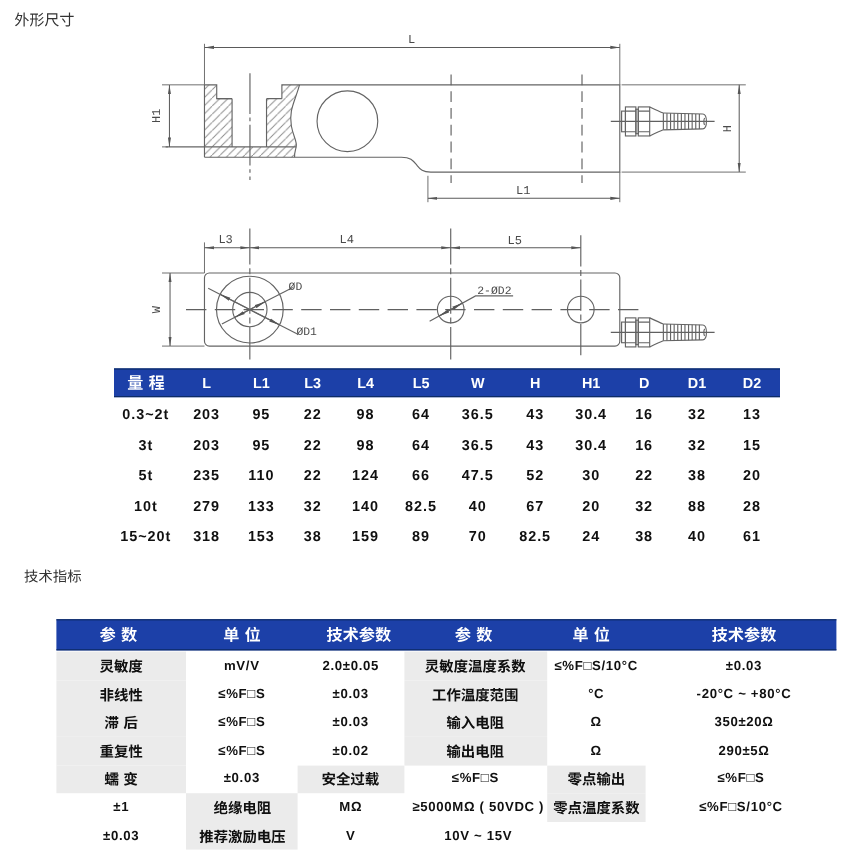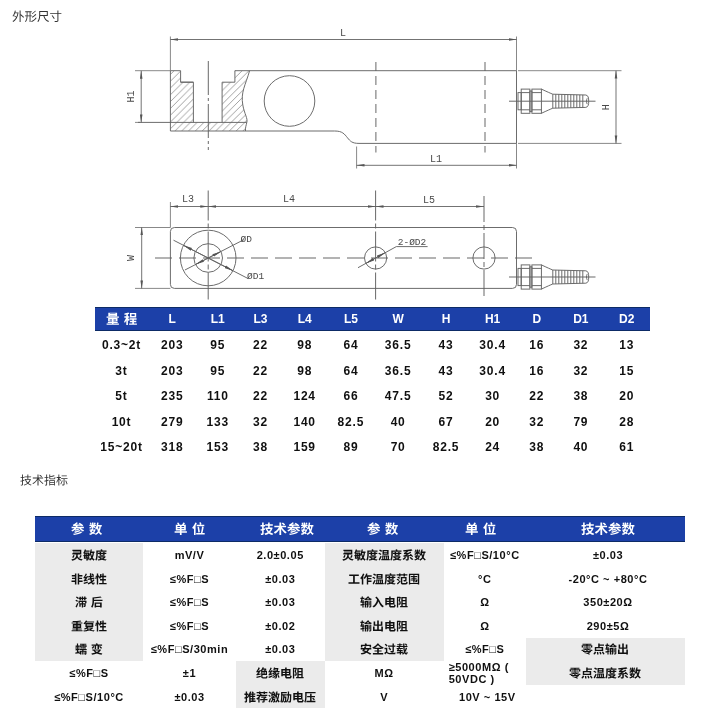--- a/index.html
+++ b/index.html
@@ -169,42 +169,42 @@
 <div class="dc">10t</div>
 <div class="dc">279</div>
 <div class="dc">133</div>
 <div class="dc">32</div>
 <div class="dc">140</div>
 <div class="dc">82.5</div>
 <div class="dc">40</div>
 <div class="dc">67</div>
 <div class="dc">20</div>
 <div class="dc">32</div>
-<div class="dc">79</div>
+<div class="dc">88</div>
 <div class="dc">28</div>
 <div class="dc">15~20t</div>
 <div class="dc">318</div>
 <div class="dc">153</div>
 <div class="dc">38</div>
 <div class="dc">159</div>
 <div class="dc">89</div>
 <div class="dc">70</div>
 <div class="dc">82.5</div>
 <div class="dc">24</div>
 <div class="dc">38</div>
 <div class="dc">40</div>
 <div class="dc">61</div>
 </div>
   </div>
 <div class="abs" style="left:20px;top:474px">
     <svg class="" width="48.0" height="12.0" viewBox="0 0 48.0 12.0" style="display:block;">
       <path d="M7.4 0.5V2.4H4.5V3.2H7.4V5H4.8V5.8H5.2L5.1 5.9C5.6 7.1 6.3 8.3 7.1 9.2C6.1 9.9 5 10.4 3.8 10.7C4 10.9 4.2 11.3 4.3 11.5C5.6 11.1 6.7 10.6 7.8 9.8C8.7 10.6 9.7 11.2 11 11.5C11.1 11.3 11.4 10.9 11.6 10.8C10.4 10.4 9.3 9.9 8.5 9.2C9.6 8.2 10.4 6.9 10.9 5.2L10.3 5L10.2 5H8.3V3.2H11.1V2.4H8.3V0.5ZM6 5.8H9.8C9.3 6.9 8.6 7.9 7.8 8.6C7 7.8 6.4 6.9 6 5.8ZM2.1 0.5V2.9H0.6V3.7H2.1V6.4C1.5 6.6 0.9 6.7 0.4 6.8L0.7 7.7L2.1 7.3V10.4C2.1 10.6 2.1 10.7 1.9 10.7C1.8 10.7 1.2 10.7 0.7 10.7C0.8 10.9 0.9 11.3 0.9 11.5C1.8 11.5 2.3 11.5 2.6 11.3C2.9 11.2 3 10.9 3 10.4V7L4.5 6.6L4.4 5.8L3 6.1V3.7H4.4V2.9H3V0.5Z M19.3 1.2C20 1.8 21 2.6 21.4 3L22.1 2.4C21.6 1.9 20.7 1.2 19.9 0.7ZM17.5 0.5V3.5H12.8V4.4H17.3C16.2 6.4 14.3 8.4 12.4 9.4C12.6 9.5 12.9 9.9 13.1 10.1C14.7 9.2 16.4 7.5 17.5 5.7V11.5H18.5V5.3C19.7 7.2 21.4 9 22.8 10C23 9.8 23.3 9.4 23.5 9.3C21.9 8.2 20 6.3 18.9 4.4H23.1V3.5H18.5V0.5Z M34 1.2C33.1 1.6 31.6 2 30.2 2.3V0.5H29.3V3.9C29.3 5 29.7 5.2 31.1 5.2C31.3 5.2 33.6 5.2 33.9 5.2C35 5.2 35.3 4.8 35.5 3.2C35.2 3.2 34.8 3 34.6 2.9C34.6 4.2 34.5 4.4 33.8 4.4C33.3 4.4 31.5 4.4 31.1 4.4C30.3 4.4 30.2 4.3 30.2 3.9V3.1C31.7 2.8 33.5 2.4 34.7 1.9ZM30.1 9H34.1V10.2H30.1ZM30.1 8.2V7H34.1V8.2ZM29.3 6.3V11.5H30.1V11H34.1V11.5H34.9V6.3ZM26.2 0.5V2.9H24.5V3.8H26.2V6.3L24.4 6.8L24.6 7.7L26.2 7.2V10.5C26.2 10.6 26.1 10.7 26 10.7C25.8 10.7 25.3 10.7 24.8 10.7C24.9 10.9 25 11.3 25.1 11.5C25.9 11.5 26.3 11.5 26.7 11.4C27 11.2 27.1 11 27.1 10.5V7L28.7 6.5L28.6 5.7L27.1 6.1V3.8H28.5V2.9H27.1V0.5Z M41.6 1.4V2.2H46.8V1.4ZM45.3 6.7C45.9 7.9 46.5 9.4 46.7 10.4L47.5 10.1C47.3 9.1 46.7 7.6 46.1 6.4ZM41.9 6.5C41.6 7.7 41 9 40.4 9.9C40.6 10 40.9 10.2 41.1 10.3C41.7 9.4 42.3 8 42.7 6.6ZM41.1 4.3V5.1H43.6V10.3C43.6 10.5 43.6 10.5 43.4 10.6C43.2 10.6 42.7 10.6 42.1 10.5C42.2 10.8 42.3 11.2 42.3 11.5C43.2 11.5 43.7 11.4 44.1 11.3C44.4 11.1 44.5 10.9 44.5 10.4V5.1H47.5V4.3ZM38.4 0.5V3H36.6V3.9H38.2C37.8 5.4 37.1 7.1 36.3 8C36.5 8.2 36.7 8.6 36.8 8.8C37.4 8.1 38 6.8 38.4 5.5V11.5H39.3V5.2C39.7 5.8 40.2 6.6 40.4 6.9L40.9 6.2C40.7 5.9 39.7 4.6 39.3 4.2V3.9H40.9V3H39.3V0.5Z" fill="#333"></path>
     </svg>
   </div>
-<div class="tb" style="left:35px;top:516px;width:650px">
+<div class="tb" style="left:47px;top:516px;width:650px">
 <div class="thead" style="grid-template-columns:108.0px 93.0px 88.5px 119.2px 82.3px 159.0px ;height:25.7px">
 <div class="hc" style="position:relative;left:-2px">
         <svg class="" width="31.3" height="13.5" viewBox="0 0 31.3 13.5" style="display:block;">
           <path d="M8.3 8.1C7.1 8.8 4.9 9.4 3.1 9.7C3.4 10 3.8 10.5 3.9 10.9C6 10.5 8.2 9.8 9.6 8.8ZM9.9 9.5C8.4 10.8 5.3 11.4 2.1 11.7C2.4 12.1 2.7 12.7 2.9 13.1C6.4 12.7 9.5 11.9 11.4 10.1ZM2.3 4.1C2.7 4 3.1 4 4.9 3.9C4.8 4.2 4.6 4.5 4.5 4.7H0.6V6.2H3.4C2.6 7.1 1.5 7.8 0.3 8.3C0.7 8.6 1.3 9.3 1.5 9.6C2.3 9.2 3.1 8.7 3.7 8.1C4 8.4 4.2 8.6 4.3 8.8C5.7 8.5 7.4 8 8.5 7.3L7.2 6.6C6.5 6.9 5.4 7.3 4.4 7.5C4.8 7.1 5.1 6.6 5.5 6.2H8.1C9.1 7.6 10.6 8.9 12.1 9.6C12.4 9.2 12.8 8.6 13.2 8.3C12 7.8 10.8 7.1 10 6.2H12.9V4.7H6.3C6.5 4.4 6.6 4.1 6.7 3.8L10.2 3.7C10.5 3.9 10.7 4.2 10.9 4.4L12.3 3.5C11.5 2.6 10 1.5 8.8 0.7L7.5 1.6C7.9 1.8 8.3 2.1 8.7 2.4L5 2.5C5.7 2.1 6.4 1.6 7 1L5.6 0.2C4.6 1.2 3.3 2 2.9 2.2C2.5 2.5 2.2 2.6 1.8 2.7C2 3.1 2.2 3.8 2.3 4.1Z M23.5 0.6C23.3 1.1 22.9 1.8 22.7 2.3L23.7 2.8C24 2.3 24.5 1.7 24.9 1.1ZM22.9 8.7C22.6 9.1 22.3 9.6 21.9 9.9L20.8 9.4L21.2 8.7ZM18.9 9.9C19.5 10.1 20.2 10.5 20.8 10.8C20.1 11.3 19.2 11.6 18.2 11.8C18.4 12.1 18.8 12.7 18.9 13.1C20.1 12.7 21.2 12.2 22.1 11.5C22.5 11.8 22.9 12 23.2 12.2L24.1 11.2C23.8 11 23.5 10.8 23.2 10.6C23.8 9.8 24.4 8.8 24.7 7.6L23.8 7.3L23.6 7.4H21.9L22.1 6.8L20.7 6.6C20.6 6.8 20.5 7.1 20.3 7.4H18.6V8.7H19.7C19.4 9.1 19.1 9.5 18.9 9.9ZM18.7 1.1C19 1.6 19.4 2.3 19.5 2.8H18.4V4.1H20.4C19.8 4.7 18.9 5.3 18.1 5.7C18.4 6 18.8 6.5 19 6.8C19.6 6.5 20.3 5.9 21 5.3V6.5H22.5V5C23 5.4 23.5 5.9 23.8 6.2L24.7 5C24.4 4.9 23.7 4.4 23 4.1H25V2.8H22.5V0.4H21V2.8H19.6L20.7 2.3C20.6 1.8 20.2 1.1 19.9 0.6ZM26.1 0.4C25.8 2.9 25.2 5.2 24.1 6.6C24.4 6.8 25 7.3 25.3 7.6C25.5 7.2 25.8 6.8 26 6.4C26.2 7.4 26.5 8.4 26.9 9.2C26.2 10.4 25.2 11.2 23.9 11.8C24.2 12.2 24.6 12.8 24.7 13.1C26 12.5 27 11.7 27.7 10.7C28.3 11.6 29.1 12.4 30 13C30.3 12.6 30.7 12 31.1 11.7C30.1 11.1 29.2 10.3 28.6 9.2C29.3 7.9 29.7 6.3 29.9 4.4H30.8V2.9H27.1C27.3 2.2 27.5 1.4 27.6 0.7ZM28.4 4.4C28.3 5.5 28.1 6.6 27.8 7.5C27.4 6.5 27.1 5.5 26.9 4.4Z" fill="#fff"></path>
         </svg>
       </div>
 <div class="hc">
         <svg class="" width="31.3" height="13.5" viewBox="0 0 31.3 13.5" style="display:block;">
           <path d="M3.4 6.2H5.9V7.1H3.4ZM7.6 6.2H10.1V7.1H7.6ZM3.4 4H5.9V5H3.4ZM7.6 4H10.1V5H7.6ZM9.2 0.5C8.9 1.2 8.5 2.1 8 2.7H5.1L5.7 2.4C5.5 1.9 4.8 1.1 4.3 0.5L2.9 1.1C3.3 1.6 3.7 2.2 4 2.7H1.8V8.4H5.9V9.3H0.6V10.8H5.9V13.1H7.6V10.8H12.9V9.3H7.6V8.4H11.8V2.7H9.9C10.2 2.2 10.6 1.6 11 1Z M23.5 5C23.9 6.8 24.2 9.2 24.3 10.6L25.9 10.2C25.8 8.8 25.4 6.5 25 4.7ZM25.3 0.6C25.5 1.2 25.8 2.1 25.9 2.7H22.7V4.3H30.3V2.7H26.1L27.5 2.3C27.4 1.7 27.1 0.9 26.8 0.2ZM22.2 11V12.6H30.7V11H28.4C28.9 9.3 29.4 6.9 29.7 4.9L28 4.6C27.9 6.6 27.4 9.2 26.9 11ZM21.3 0.5C20.6 2.4 19.5 4.3 18.2 5.5C18.5 5.9 18.9 6.8 19.1 7.2C19.4 6.9 19.7 6.6 20 6.2V13.1H21.6V3.7C22.1 2.8 22.5 1.8 22.8 0.9Z" fill="#fff"></path>
         </svg>
@@ -285,21 +285,20 @@
           <path d="M8.7 5.2V9.6H9.7V5.2ZM10.2 4.8V10.2C10.2 10.3 10.2 10.4 10 10.4C9.9 10.4 9.3 10.4 8.8 10.4C9 10.7 9.1 11.2 9.2 11.5C9.9 11.5 10.5 11.5 10.8 11.3C11.2 11.1 11.3 10.8 11.3 10.2V4.8ZM7.9 0.3C7.1 1.4 5.8 2.3 4.4 3V1.7H2.8C2.9 1.3 3 0.9 3 0.6L1.7 0.4C1.7 0.8 1.6 1.3 1.6 1.7H0.4V3H1.3C1.2 3.8 1 4.5 0.9 4.8C0.7 5.3 0.6 5.7 0.3 5.7C0.5 6 0.7 6.6 0.8 6.9C0.9 6.8 1.3 6.7 1.6 6.7H2.4V8C1.7 8.1 0.9 8.3 0.4 8.3L0.7 9.7L2.4 9.3V11.6H3.6V9L4.5 8.8L4.4 7.6L3.6 7.8V6.7H4.4V5.4H3.6V3.7H2.4V5.4H1.8C2.1 4.7 2.3 3.9 2.5 3H4.4L4 3.1C4.4 3.4 4.8 3.9 4.9 4.2L5.5 3.9V4.3H10.4V3.8L11 4.2C11.2 3.8 11.5 3.4 11.9 3.1C10.7 2.6 9.7 2 8.8 1.2L9 0.8ZM6.6 3.2C7.1 2.9 7.6 2.4 8 2C8.5 2.5 8.9 2.9 9.4 3.2ZM7.1 6V6.6H6V6ZM4.8 4.9V11.6H6V9.3H7.1V10.3C7.1 10.4 7.1 10.5 7 10.5C6.9 10.5 6.6 10.5 6.3 10.4C6.4 10.8 6.6 11.2 6.6 11.6C7.2 11.6 7.6 11.5 7.9 11.4C8.2 11.2 8.3 10.8 8.3 10.3V4.9ZM6 7.6H7.1V8.2H6Z M13 6.4V11H21.3V11.6H22.9V6.4H21.3V9.5H18.8V5.8H22.4V1.4H20.8V4.4H18.8V0.4H17.2V4.4H15.2V1.4H13.6V5.8H17.2V9.5H14.6V6.4Z M29.1 6V7.1H26.8V6ZM30.7 6H33V7.1H30.7ZM29.1 4.7H26.8V3.5H29.1ZM30.7 4.7V3.5H33V4.7ZM25.3 2.1V9.2H26.8V8.5H29.1V9.2C29.1 11 29.6 11.5 31.3 11.5C31.6 11.5 33.2 11.5 33.6 11.5C35 11.5 35.5 10.8 35.7 8.9C35.3 8.8 34.9 8.6 34.5 8.4V2.1H30.7V0.4H29.1V2.1ZM34.2 8.5C34.2 9.7 34 10 33.4 10C33.1 10 31.8 10 31.4 10C30.8 10 30.7 9.9 30.7 9.2V8.5Z M41.3 1V9.9H40.1V11.3H47.6V9.9H46.7V1ZM42.7 9.9V8.2H45.3V9.9ZM42.7 5.2H45.3V6.9H42.7ZM42.7 3.9V2.3H45.3V3.9ZM36.9 0.8V11.6H38.2V2.1H39.4C39.2 2.9 38.9 3.9 38.6 4.6C39.4 5.5 39.5 6.2 39.5 6.8C39.5 7.2 39.5 7.4 39.3 7.5C39.2 7.6 39.1 7.6 39 7.6C38.8 7.6 38.6 7.6 38.4 7.6C38.6 8 38.7 8.5 38.7 8.9C39 8.9 39.3 8.9 39.5 8.8C39.8 8.8 40 8.7 40.2 8.6C40.6 8.3 40.8 7.8 40.8 7C40.8 6.3 40.6 5.4 39.9 4.5C40.2 3.5 40.6 2.3 41 1.3L40 0.8L39.8 0.8Z" fill="#101010"></path>
         </svg>
       </div>
 <div class="dc">Ω</div>
 <div class="dc" style="padding-left:5px">290±5Ω</div>
 <div class="dc g">
         <svg class="" width="27.8" height="12.0" viewBox="0 0 27.8 12.0" style="display:block;">
           <path d="M5.3 4.8V5.5H7.3V4.8ZM8.9 4.8V5.5H11V4.8ZM3.3 7.8C3.4 8.2 3.5 8.6 3.6 9L3.1 9.1V7.1H4.4V2.5H3.1V0.4H1.9V2.5H0.6V7.6H1.6V7.1H1.9V9.3L0.3 9.5L0.4 10.8L3.8 10.2C3.9 10.5 3.9 10.8 3.9 11.1L4.9 10.7C4.8 9.8 4.5 8.5 4.2 7.5ZM1.6 3.7H2.1V6H1.6ZM3 3.7H3.4V6H3ZM8.9 3.6V4.4H10.7V4.1H11.6V2.3H8.7V1.8H11.3V0.8H5V1.8H7.6V2.3H4.7V4.1H5.5V4.4H7.3V3.6H5.7V3.2H7.6V5.7H8.7V3.2H10.6V3.6ZM5 7.7V11.6H6.2V8.7H6.8V11.5H7.8V8.7H8.5V11.5H9.5V8.7H10.2V10.5C10.2 10.6 10.2 10.6 10.1 10.6C10 10.6 9.8 10.6 9.6 10.6C9.8 10.9 9.9 11.3 10 11.7C10.5 11.7 10.8 11.6 11.1 11.5C11.4 11.3 11.5 11 11.5 10.5V7.7H8.4L8.6 7H11.7V6H4.7V7H7.3L7.1 7.7Z M18.1 3.1C17.8 3.8 17.2 4.6 16.6 5.1C16.9 5.3 17.4 5.6 17.7 5.8C18.3 5.3 19 4.3 19.4 3.4ZM20.8 0.6C21 0.8 21.1 1.2 21.3 1.5H16.6V2.8H19.7V6.1H21.1V2.8H22.5V6.1H24V3.8C24.7 4.4 25.5 5.2 26 5.8L27.1 5.1C26.6 4.5 25.8 3.7 25 3.1L24 3.7V2.8H27.1V1.5H22.9C22.7 1.2 22.4 0.6 22.2 0.2ZM17.3 6.4V7.6H18.2C18.8 8.4 19.5 9.1 20.3 9.6C19.1 10 17.7 10.2 16.3 10.4C16.5 10.7 16.9 11.3 17 11.7C18.7 11.4 20.3 11.1 21.8 10.4C23.2 11.1 24.8 11.4 26.6 11.7C26.8 11.3 27.1 10.7 27.4 10.4C25.9 10.3 24.6 10 23.4 9.6C24.5 9 25.4 8.1 26 6.9L25.1 6.3L24.9 6.4ZM19.9 7.6H23.8C23.3 8.2 22.6 8.7 21.9 9C21.1 8.7 20.4 8.2 19.9 7.6Z" fill="#101010"></path>
         </svg>
       </div>
-<div class="dc">≤%F□S/30min</div>
 <div class="dc">±0.03</div>
 <div class="dc g">
         <svg class="" width="48.0" height="12.0" viewBox="0 0 48.0 12.0" style="display:block;">
           <path d="M4.7 0.7C4.8 1 5 1.3 5.1 1.7H0.9V4.4H2.4V3H9.6V4.4H11.1V1.7H6.9C6.7 1.2 6.4 0.7 6.2 0.3ZM7.5 6.4C7.2 7.1 6.8 7.6 6.3 8.1C5.6 7.9 5 7.6 4.3 7.4C4.5 7.1 4.8 6.8 5 6.4ZM2.1 8C3 8.3 3.9 8.7 4.9 9.1C3.8 9.7 2.4 10.1 0.7 10.3C1 10.6 1.4 11.3 1.6 11.6C3.6 11.3 5.2 10.7 6.5 9.8C7.9 10.4 9.3 11.1 10.1 11.7L11.3 10.4C10.4 9.9 9.1 9.3 7.7 8.7C8.3 8.1 8.8 7.3 9.2 6.4H11.3V5H5.7C6 4.5 6.2 4 6.4 3.6L4.8 3.3C4.6 3.8 4.3 4.4 4 5H0.7V6.4H3.2C2.8 7 2.5 7.5 2.1 8Z M17.7 0.3C16.5 2.1 14.4 3.7 12.2 4.6C12.6 4.9 13 5.4 13.2 5.8C13.6 5.6 13.9 5.4 14.3 5.2V6H17.2V7.4H14.5V8.6H17.2V10.1H12.9V11.4H23.2V10.1H18.8V8.6H21.6V7.4H18.8V6H21.7V5.2C22.1 5.4 22.5 5.6 22.9 5.8C23.1 5.4 23.5 4.9 23.8 4.6C21.9 3.8 20.2 2.7 18.8 1.2L19 0.9ZM15.1 4.7C16.1 4 17.1 3.2 18 2.2C18.9 3.2 19.9 4 20.9 4.7Z M24.7 1.5C25.3 2.1 26.1 3 26.4 3.6L27.6 2.8C27.3 2.2 26.4 1.3 25.8 0.7ZM28.3 4.9C28.9 5.7 29.7 6.7 30 7.4L31.2 6.6C30.9 6 30.1 5 29.5 4.3ZM27.3 4.8H24.5V6.2H25.9V8.8C25.4 9.1 24.8 9.5 24.2 10.1L25.2 11.6C25.7 10.8 26.2 10 26.5 10C26.8 10 27.2 10.4 27.8 10.7C28.7 11.2 29.7 11.3 31.2 11.3C32.5 11.3 34.4 11.3 35.3 11.2C35.3 10.8 35.5 10 35.7 9.6C34.5 9.8 32.5 9.9 31.3 9.9C30 9.9 28.8 9.8 28 9.4C27.7 9.2 27.5 9.1 27.3 9ZM32.5 0.4V2.4H28V3.8H32.5V7.7C32.5 7.9 32.4 8 32.1 8C31.9 8 31 8 30.3 8C30.5 8.4 30.7 9 30.8 9.4C31.9 9.4 32.7 9.4 33.2 9.2C33.8 9 33.9 8.6 33.9 7.7V3.8H35.4V2.4H33.9V0.4Z M44.8 1.1C45.3 1.7 45.9 2.4 46.2 2.9L47.3 2.1C47 1.7 46.4 1 45.9 0.5ZM36.7 9.2 36.8 10.5 39.7 10.3V11.6H41V10.2L42.9 10L42.9 8.8L41 9V8.3H42.7L42.7 7.1H41V6.4H39.7V7.1H38.6C38.8 6.8 39 6.5 39.2 6.1H42.8V5H39.8L40.1 4.3L39.2 4.1H43.2C43.3 5.9 43.5 7.6 43.9 8.9C43.3 9.6 42.7 10.2 42 10.7C42.3 11 42.7 11.4 42.9 11.7C43.5 11.3 44 10.8 44.4 10.3C44.8 11.1 45.4 11.5 46.1 11.5C47.1 11.5 47.5 11 47.7 9.2C47.3 9 46.9 8.7 46.6 8.4C46.5 9.7 46.4 10.2 46.2 10.2C45.9 10.2 45.6 9.8 45.3 9.1C46.1 7.9 46.7 6.5 47.1 5L45.8 4.6C45.6 5.5 45.3 6.4 44.9 7.2C44.7 6.3 44.6 5.2 44.6 4.1H47.5V3H44.5C44.5 2.1 44.5 1.3 44.5 0.4H43.1C43.1 1.3 43.1 2.1 43.2 3H40.5V2.3H42.5V1.2H40.5V0.4H39.2V1.2H37.2V2.3H39.2V3H36.6V4.1H38.7C38.6 4.4 38.4 4.7 38.3 5H36.7V6.1H37.8C37.6 6.3 37.5 6.5 37.4 6.6C37.2 6.9 37 7.2 36.8 7.2C37 7.5 37.2 8.2 37.3 8.5C37.4 8.4 37.8 8.3 38.3 8.3H39.7V9Z" fill="#101010"></path>
         </svg>
       </div>
 <div class="dc">≤%F□S</div>
 <div class="dc g">
         <svg class="" width="48.0" height="12.0" viewBox="0 0 48.0 12.0" style="display:block;">
           <path d="M2.4 3.5V4.3H4.9V3.5ZM2.1 4.7V5.5H4.9V4.7ZM7.1 4.7V5.5H9.9V4.7ZM7.1 3.5V4.3H9.6V3.5ZM0.7 2.2V4.4H2V3.1H5.3V4.9H6.7V3.1H10V4.4H11.3V2.2H6.7V1.8H10.4V0.8H1.5V1.8H5.3V2.2ZM4.9 7.2C5.2 7.4 5.5 7.7 5.7 7.9H1.9V8.9H7.9C7.3 9.2 6.6 9.6 6 9.8C5.2 9.6 4.4 9.4 3.7 9.2L3.1 10.1C4.9 10.5 7.2 11.3 8.4 11.8L8.9 10.8C8.6 10.6 8.1 10.5 7.6 10.3C8.6 9.8 9.7 9.1 10.3 8.5L9.4 7.8L9.2 7.9H6.5L6.9 7.6C6.6 7.3 6.2 6.9 5.8 6.6ZM6.1 5C4.7 5.9 2.2 6.6 0.2 7C0.5 7.3 0.8 7.8 1 8.1C2.6 7.7 4.3 7.1 5.8 6.4C7.2 7.1 9.3 7.7 10.9 8C11.1 7.7 11.5 7.2 11.8 6.9C10.2 6.7 8.1 6.3 6.9 5.8L7.1 5.6Z M15.2 5.2H20.7V6.8H15.2ZM15.8 9C16 9.9 16.1 10.9 16.1 11.6L17.5 11.4C17.5 10.7 17.4 9.7 17.2 8.9ZM18.3 9C18.6 9.8 19 10.9 19.1 11.5L20.5 11.1C20.4 10.5 20 9.5 19.6 8.7ZM20.7 9C21.3 9.8 22 10.9 22.2 11.6L23.6 11C23.3 10.3 22.6 9.3 22 8.5ZM13.9 8.6C13.5 9.5 12.9 10.4 12.3 10.9L13.7 11.6C14.3 10.9 14.9 9.9 15.2 8.9ZM13.8 3.9V8.1H22.2V3.9H18.7V2.8H23V1.4H18.7V0.4H17.2V3.9Z M32.7 5.2V9.6H33.7V5.2ZM34.2 4.8V10.2C34.2 10.3 34.2 10.4 34 10.4C33.9 10.4 33.3 10.4 32.8 10.4C33 10.7 33.1 11.2 33.2 11.5C33.9 11.5 34.5 11.5 34.8 11.3C35.2 11.1 35.3 10.8 35.3 10.2V4.8ZM31.9 0.3C31.1 1.4 29.8 2.3 28.4 3V1.7H26.8C26.9 1.3 27 0.9 27 0.6L25.7 0.4C25.7 0.8 25.6 1.3 25.6 1.7H24.4V3H25.3C25.2 3.8 25 4.5 24.9 4.8C24.7 5.3 24.6 5.7 24.3 5.7C24.5 6 24.7 6.6 24.8 6.9C24.9 6.8 25.3 6.7 25.6 6.7H26.4V8C25.7 8.1 24.9 8.3 24.4 8.3L24.7 9.7L26.4 9.3V11.6H27.6V9L28.5 8.8L28.4 7.6L27.6 7.8V6.7H28.4V5.4H27.6V3.7H26.4V5.4H25.8C26.1 4.7 26.3 3.9 26.5 3H28.4L28 3.1C28.4 3.4 28.8 3.9 28.9 4.2L29.5 3.9V4.3H34.4V3.8L35 4.2C35.2 3.8 35.5 3.4 35.9 3.1C34.7 2.6 33.7 2 32.8 1.2L33 0.8ZM30.6 3.2C31.1 2.9 31.6 2.4 32 2C32.5 2.5 32.9 2.9 33.4 3.2ZM31.1 6V6.6H30V6ZM28.8 4.9V11.6H30V9.3H31.1V10.3C31.1 10.4 31.1 10.5 31 10.5C30.9 10.5 30.6 10.5 30.3 10.4C30.4 10.8 30.6 11.2 30.6 11.6C31.2 11.6 31.6 11.5 31.9 11.4C32.2 11.2 32.3 10.8 32.3 10.3V4.9ZM30 7.6H31.1V8.2H30Z M37 6.4V11H45.3V11.6H46.9V6.4H45.3V9.5H42.8V5.8H46.4V1.4H44.8V4.4H42.8V0.4H41.2V4.4H39.2V1.4H37.6V5.8H41.2V9.5H38.6V6.4Z" fill="#101010"></path>

